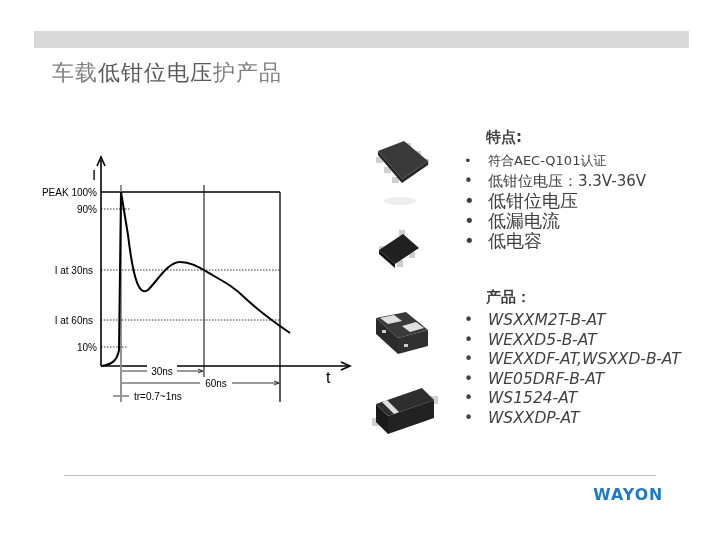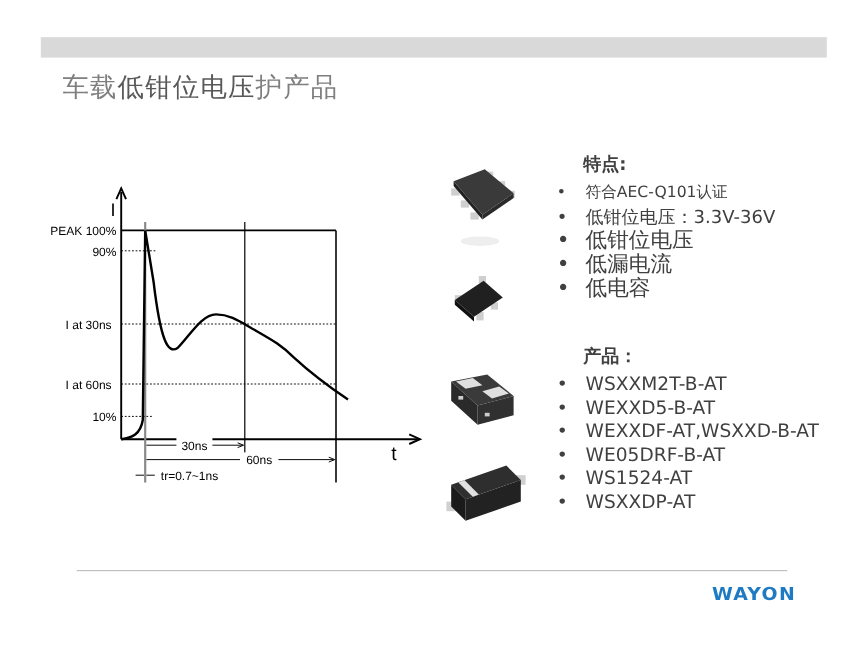--- a/index.html
+++ b/index.html
@@ -10,21 +10,21 @@
   .chart{position:absolute;left:0;top:0;}
   .features{position:absolute;left:462px;top:128px;color:#404040;}
   .sec-title{font-size:15px;font-weight:bold;color:#404040;margin-left:24px;margin-bottom:4px;}
   ul{list-style:none;margin:0;padding:0;}
   li{position:relative;padding-left:26px;white-space:nowrap;}
   li::before{content:"•";position:absolute;left:2px;color:#404040;}
   .f li{font-size:18px;line-height:20px;}
   .f li:first-child{font-size:13px;}
   .f li:nth-child(2){font-size:15px;}
   .products{position:absolute;left:462px;top:288px;}
-  .p li{font-size:15.5px;line-height:19.5px;color:#404040;}
+  .p li{font-size:15.5px;line-height:19.5px;color:#404040;font-style:italic;}
   .chip{position:absolute;}
   .footline{position:absolute;left:64px;top:475px;width:592px;height:1px;background:#bfbfbf;}
   .logo{position:absolute;left:595px;top:486px;font-family:"DejaVu Sans",sans-serif;font-weight:bold;font-size:15px;color:#1f7ac4;letter-spacing:1px;transform:scaleX(1.05);}
 </style>
 </head>
 <body>
 
 <div class="topbar"></div>
 <div class="title"><span>车载</span><b>低钳位电压</b><span>护产品</span></div>
 

